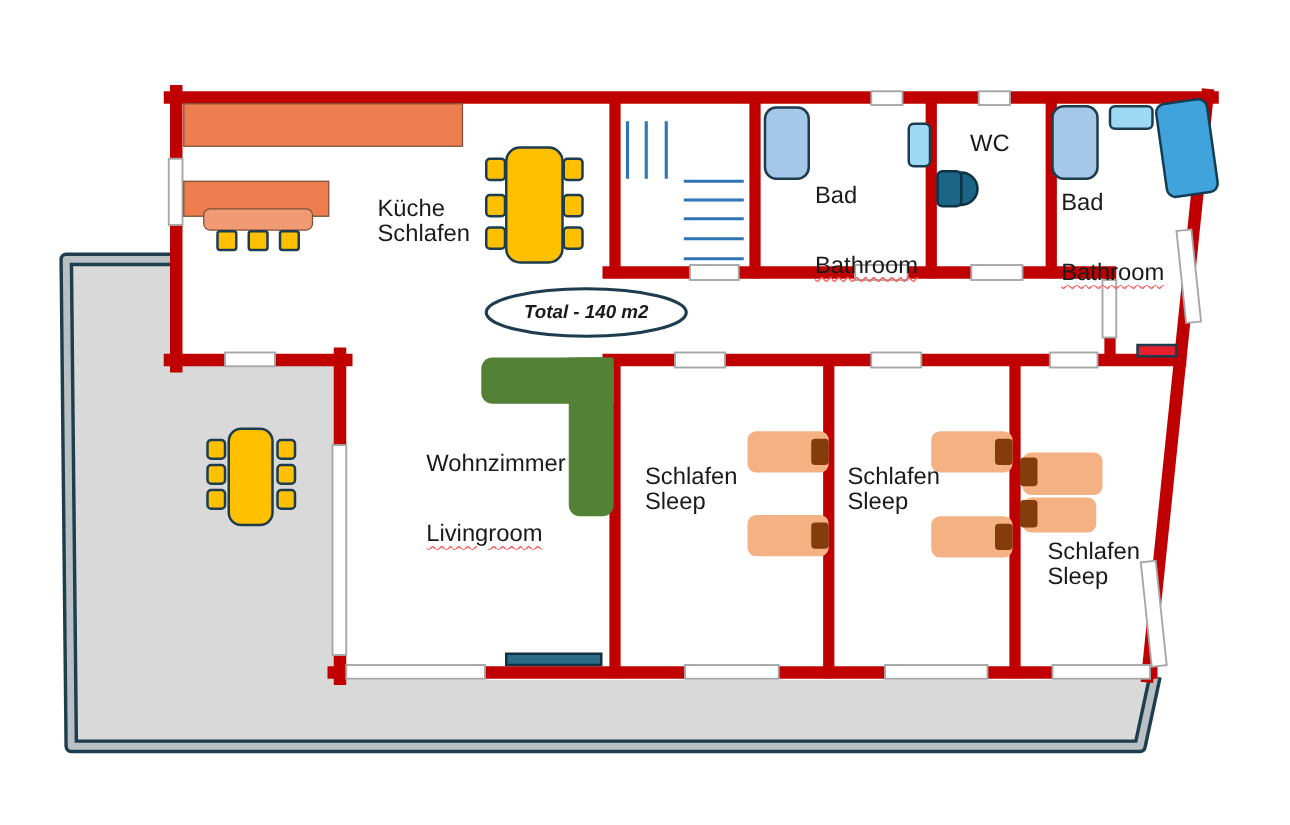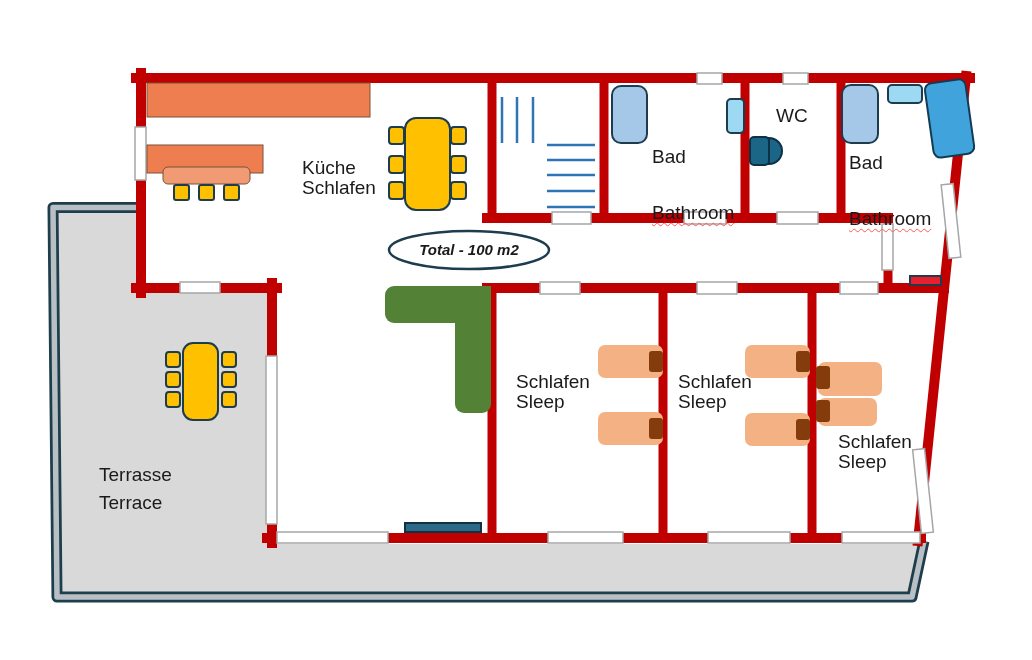--- a/index.html
+++ b/index.html
@@ -176,35 +176,35 @@
 
   <div class="label" style="left:776px;top:106px;">
     <span>WC</span>
   </div>
 
   <div class="label" style="left:849px;top:153px;">
     <span>Bad</span>
     <span class="misspell">Bathroom</span>
   </div>
 
+  <div class="label" style="left:341px;top:362px;">
+    <span>Wohnzimmer</span>
+    <span class="misspell">Livingroom</span>
+  </div>
 
   <div class="label" style="left:516px;top:372px;">
     <span>Schlafen</span>
     <span>Sleep</span>
   </div>
 
   <div class="label" style="left:678px;top:372px;">
     <span>Schlafen</span>
     <span>Sleep</span>
   </div>
 
   <div class="label" style="left:838px;top:432px;">
     <span>Schlafen</span>
     <span>Sleep</span>
   </div>
 
-  <div class="label big" style="left:99px;top:461px;">
-    <span>Terrasse</span>
-    <span>Terrace</span>
-  </div>
-
-  <div class="total-label" style="left:389px;top:241px;">Total - 100 m2</div>
+
+  <div class="total-label" style="left:389px;top:241px;">Total - 140 m2</div>
 </div>
 
 </body></html>

